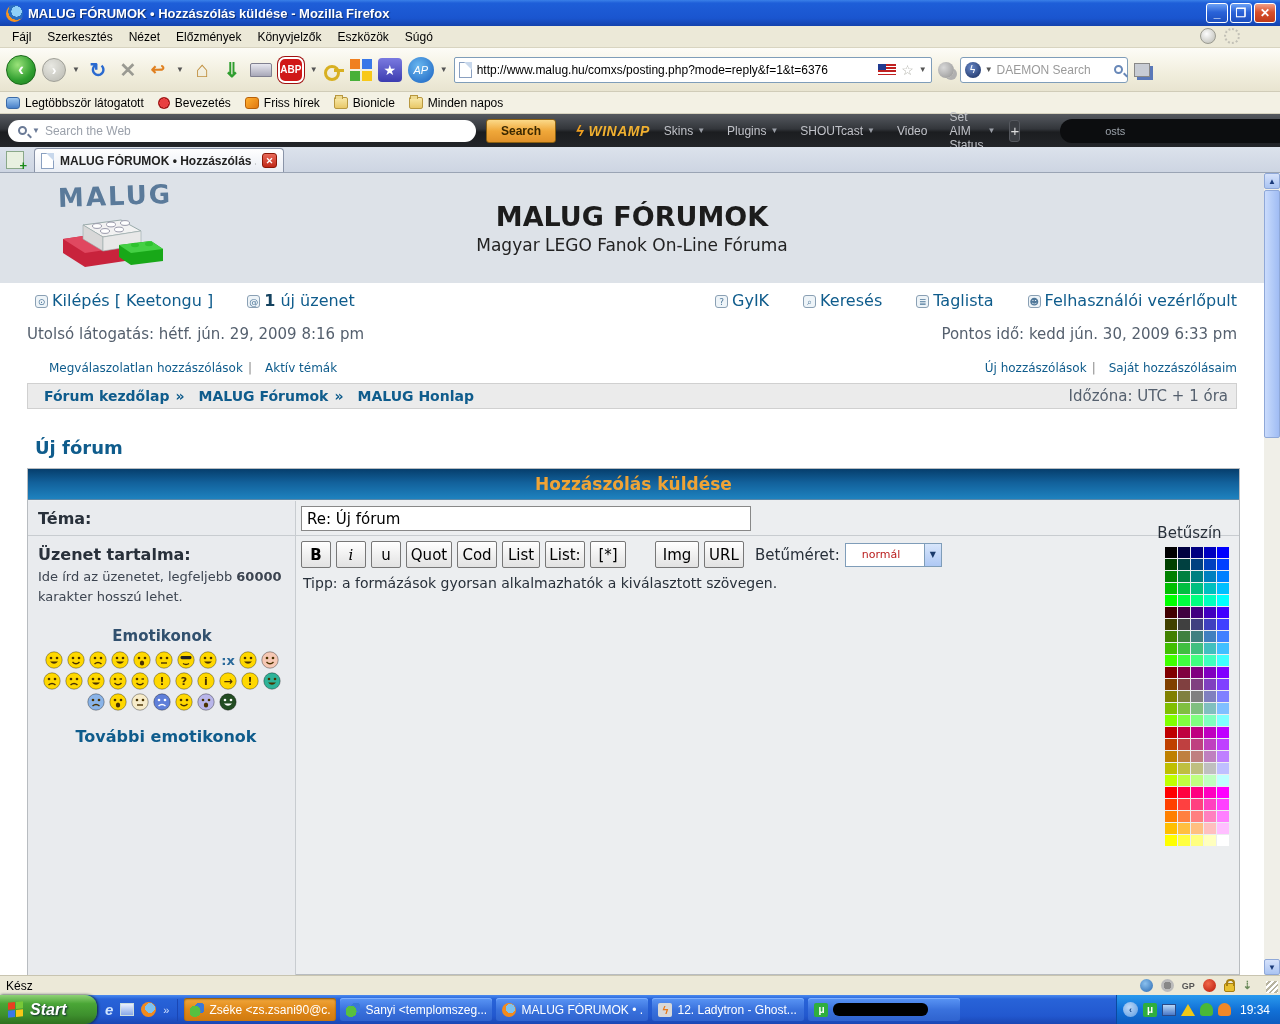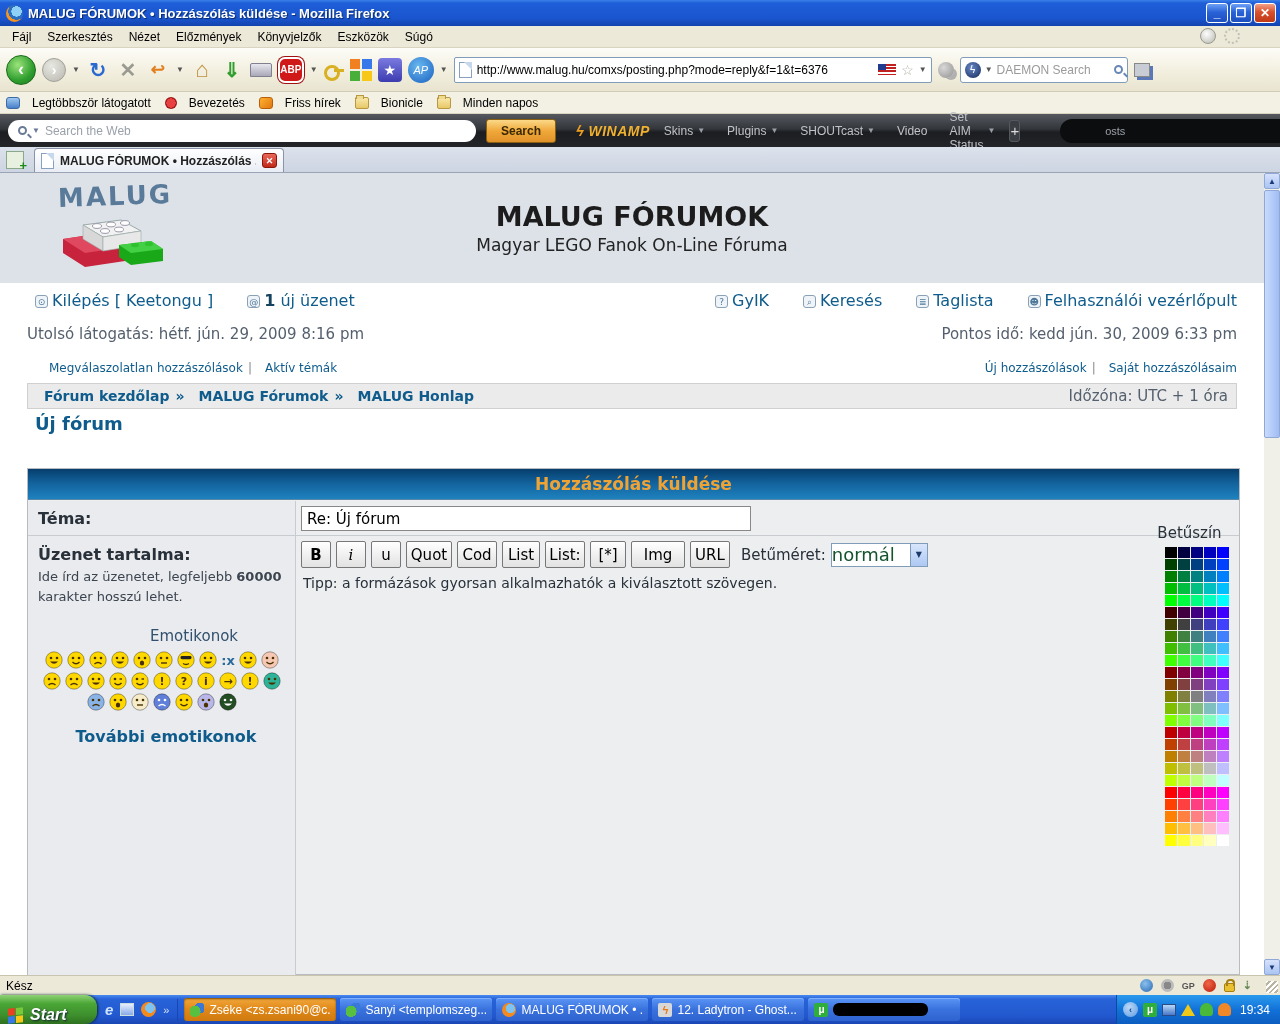--- a/index.html
+++ b/index.html
@@ -46,21 +46,21 @@
   .keys2{width:16px;height:16px;border-radius:50%;background:radial-gradient(circle at 35% 35%,#d8d8d8,#909090);box-shadow:5px 4px 0 -2px #b0b0b0;}
   .searchbar{flex:0 0 auto;width:168px;height:26px;background:#fff;border:1px solid #7f9db9;border-radius:3px;display:flex;align-items:center;padding:0 4px;gap:4px;}
   .daemon-ico{width:16px;height:16px;border-radius:50%;background:radial-gradient(circle at 40% 35%,#6888c8,#142858);color:#fff;font-size:10px;display:flex;align-items:center;justify-content:center;flex:0 0 auto;}
   .search-ph{font-size:12px;color:#9a9a9a;flex:1;white-space:nowrap;overflow:hidden;}
   .magnifier{width:9px;height:9px;border:2px solid #6888b8;border-radius:50%;position:relative;flex:0 0 auto;}
   .magnifier:after{content:"";position:absolute;left:7px;top:7px;width:5px;height:2px;background:#6888b8;transform:rotate(45deg);}
   .ietab-ico{width:16px;height:14px;background:#c8ccd4;border:1px solid #888;box-shadow:3px 3px 0 #5a78b8;}
 
   
   .bookbar{left:0;top:92px;width:1280px;height:22px;background:#f3f1e4;border-bottom:1px solid #d8d4c0;display:flex;align-items:center;padding-left:6px;gap:14px;font-size:12px;color:#000;}
-  .bmark{display:flex;align-items:center;gap:12px;}
+  .bmark{display:flex;align-items:center;gap:5px;}
   .bm-ico{width:14px;height:12px;flex:0 0 auto;}
   .bm-most-visited{background:linear-gradient(180deg,#9ec8f0,#4880c8);border-radius:3px;border:1px solid #3a6aa8;}
   .bm-getting-started{background:radial-gradient(circle,#e84040 0 55%,#a01818 56%);border-radius:50%;width:12px;}
   .bm-rss{background:linear-gradient(135deg,#ffb030,#e07810);border-radius:3px;border:1px solid #b86008;}
   .bm-folder{background:linear-gradient(180deg,#f8e8a8,#e8c868);border:1px solid #b89840;border-radius:1px 2px 2px 2px;position:relative;}
   .bm-folder:before{content:"";position:absolute;left:0;top:-3px;width:6px;height:3px;background:#eeda90;border:1px solid #b89840;border-bottom:none;}
 
   
   .winampbar{left:0;top:114px;width:1280px;height:33px;background:linear-gradient(180deg,#55595f,#33363b 45%,#1b1d20 55%,#232529);display:flex;align-items:center;padding:0 8px;gap:10px;color:#c6c8cc;}
   .wa-search{width:468px;height:22px;background:#fff;border-radius:11px;display:flex;align-items:center;padding:0 10px;gap:5px;flex:0 0 auto;}
@@ -96,42 +96,42 @@
   .userbar .left{position:absolute;left:0;display:flex;gap:26px;align-items:center;}
   .userbar .right{position:absolute;right:0;display:flex;gap:26px;align-items:center;}
   .ico-sq{display:inline-block;width:13px;height:13px;border:1px solid #8aa0b4;border-radius:3px;background:#eef4f8;color:#50789a;font-size:9px;text-align:center;line-height:12px;vertical-align:1px;margin-right:4px;}
   .times{position:absolute;left:27px;right:27px;top:152px;height:20px;font-size:15px;color:#55606e;}
   .quicklinks{position:absolute;left:41px;right:27px;top:188px;height:16px;font-size:12px;}
   .quicklinks .sep{color:#888;margin:0 5px;}
   .crumbbar{position:absolute;left:27px;right:27px;top:210px;height:26px;background:#ebebeb;border:1px solid #d0d0d0;display:flex;align-items:center;padding:0 8px;font-size:14px;}
   .crumbbar a{font-weight:bold;}
   .crumb-sep{font-weight:bold;color:#0f5c8c;margin:0 6px;}
   .crumb-right{margin-left:auto;color:#55606e;font-size:15px;}
-  .topic-link{position:absolute;left:27px;top:240px;font-size:18px;font-weight:bold;}
+  .topic-link{position:absolute;left:27px;top:264px;font-size:18px;font-weight:bold;}
 
   
   .formbox{position:absolute;left:27px;top:295px;width:1213px;height:507px;border:1px solid #b8bcc0;background:#eceef0;}
   .form-title{height:31px;background:linear-gradient(180deg,#063e6c,#0d5documentElement88 40%,#1e82bf);background:linear-gradient(180deg,#063e6c,#12619b 45%,#1e82bf);display:flex;align-items:center;justify-content:center;color:#efa335;font-weight:bold;font-size:17px;border-bottom:1px solid #5a87a8;}
   .row-subject{position:absolute;left:0;top:32px;width:100%;height:35px;border-bottom:1px solid #c8ccd0;}
   .cell-label{position:absolute;left:0;top:32px;width:268px;height:475px;background:#e9ebee;border-right:1px solid #c8ccd0;}
   .subject-label{position:absolute;left:10px;top:40px;font-size:16px;font-weight:bold;color:#28303a;}
   .subject-input{position:absolute;left:273px;top:37px;width:450px;height:25px;background:#fff;border:1px solid #888;font-size:15px;color:#000;padding:3px 5px;font-family:"DejaVu Sans",sans-serif;}
   .msg-label{position:absolute;left:10px;top:76px;font-size:16px;font-weight:bold;color:#28303a;}
   .msg-hint{position:absolute;left:10px;top:98px;width:250px;font-size:13px;color:#3c4450;line-height:1.55;}
-  .smilies-title{position:absolute;left:0;top:158px;width:268px;text-align:center;font-size:15px;font-weight:normal;color:#31506e;margin-left:32px;}
+  .smilies-title{position:absolute;left:0;top:158px;width:268px;text-align:center;font-size:15px;font-weight:bold;color:#31506e;}
   .smiley-rows{position:absolute;left:0;top:182px;width:268px;display:flex;flex-direction:column;gap:3px;align-items:center;}
   .smiley-row{display:flex;gap:4px;align-items:center;justify-content:center;}
   .emo{width:18px;height:18px;display:inline-flex;align-items:center;justify-content:center;}
   .emo-text{color:#2b6a9b;font-weight:bold;font-size:13px;width:auto;}
   .more-smilies{position:absolute;left:0;top:258px;width:268px;text-align:center;font-size:16px;font-weight:bold;}
   .bb-row{position:absolute;left:273px;top:72px;display:flex;align-items:center;gap:5px;}
   .bb-btn{height:27px;background:linear-gradient(180deg,#ffffff,#e2e2e2);border:1px solid #777;border-radius:2px;font-size:15px;color:#000;display:flex;align-items:center;justify-content:center;overflow:hidden;font-family:"DejaVu Sans",sans-serif;}
   .fs-label{font-size:15px;color:#28303a;margin-left:6px;}
   .fs-select{width:97px;height:24px;background:#fff;border:1px solid #7f9db9;display:flex;align-items:center;}
-  .fs-value{flex:1;font-size:18px;padding-left:0;color:#14532d;}
+  .fs-value{flex:1;font-size:11px;padding-left:16px;color:#b91c1c;}
   .fs-arrow{width:17px;height:100%;background:linear-gradient(180deg,#d8e6fb,#aec8f4);border-left:1px solid #7f9db9;color:#1a3a6a;font-size:8px;display:flex;align-items:center;justify-content:center;}
   .tip-row{position:absolute;left:275px;top:106px;font-size:14px;color:#28303a;}
   .textarea{position:absolute;left:273px;top:130px;width:837px;height:370px;background:#fff;border:1px solid #888;padding:6px 10px;font-size:16px;color:#222;line-height:1.75;font-family:"DejaVu Sans",sans-serif;}
   .misspell{border-bottom:2px dotted #e03030;}
   .color-label{position:absolute;left:1110px;top:55px;width:103px;text-align:center;font-size:15px;color:#28303a;}
   .palette{position:absolute;left:1137px;top:78px;display:grid;grid-template-columns:repeat(5,12px);grid-auto-rows:11px;gap:1px;background:#eceef0;}
   .palette i{display:block;}
 
   
   .scrollbar{left:1264px;top:173px;width:16px;height:802px;background:#f0efe8;}
@@ -145,21 +145,21 @@
   .st-gear{width:13px;height:13px;border-radius:50%;background:radial-gradient(circle,#888 0 40%,#bbb 41%);}
   .st-gp{font-size:9px;font-weight:bold;color:#555;}
   .st-abp{width:13px;height:13px;border-radius:50%;background:radial-gradient(circle at 40% 35%,#f06848,#b81808);}
   .st-lock{width:11px;height:9px;background:#e8c030;border:1px solid #a88010;border-radius:2px;position:relative;margin-top:3px;}
   .st-lock:before{content:"";position:absolute;left:1px;top:-5px;width:5px;height:5px;border:2px solid #a88010;border-bottom:none;border-radius:4px 4px 0 0;}
   .st-arrow{color:#6a8a5a;font-size:11px;font-weight:bold;}
   .grip{position:absolute;right:2px;bottom:2px;width:12px;height:12px;background:repeating-linear-gradient(135deg,#fff 0 2px,#b8b4a0 2px 4px);}
 
   
   .taskbar{left:0;top:995px;width:1280px;height:29px;background:linear-gradient(180deg,#4a8af0 0%,#2863d8 14%,#2258cf 72%,#1a46b4 100%);display:flex;align-items:center;}
-  .startbtn{width:97px;height:29px;border-radius:0 12px 12px 0;background:linear-gradient(180deg,#8fd276 0%,#4aa636 30%,#3d8f2d 70%,#2e701f 100%);display:flex;align-items:flex-end;gap:6px;padding-left:8px;box-shadow:1px 0 3px #123;flex:0 0 auto;}
+  .startbtn{width:97px;height:29px;border-radius:0 12px 12px 0;background:linear-gradient(180deg,#8fd276 0%,#4aa636 30%,#3d8f2d 70%,#2e701f 100%);display:flex;align-items:center;gap:6px;padding-left:8px;box-shadow:1px 0 3px #123;flex:0 0 auto;}
   .startflag{width:16px;height:16px;display:grid;grid-template-columns:7px 7px;grid-template-rows:7px 7px;gap:1px;transform:skewY(-6deg);}
   .startflag i:nth-child(1){background:#e84020;}.startflag i:nth-child(2){background:#78c838;}
   .startflag i:nth-child(3){background:#3878e8;}.startflag i:nth-child(4){background:#f8c818;}
   .startlabel{color:#fff;font-size:16px;font-weight:bold;font-style:italic;text-shadow:1px 1px 2px #123;}
   .quicklaunch{display:flex;align-items:center;gap:7px;padding:0 8px;border-right:1px solid #1a46b4;height:22px;flex:0 0 auto;}
   .ql-ie{color:#cfe4ff;font-size:15px;font-weight:bold;font-style:italic;}
   .ql-win{width:14px;height:13px;background:linear-gradient(180deg,#e8f0ff,#88a8e8);border:1px solid #cdd;}
   .ql-fx{width:15px;height:15px;border-radius:50%;background:radial-gradient(circle at 60% 40%,#7ec2f0 0 38%,#f28a1e 39%);}
   .ql-chev{color:#cfe0ff;font-size:11px;}
   .tasks{display:flex;align-items:center;gap:4px;padding:0 6px;flex:1;min-width:0;}
@@ -614,21 +614,21 @@
     <div class="bb-row">
       <span id="bb-buttons" style="display:flex;gap:5px;">
           <span class="bb-btn" style="width: 30px; font-weight: bold;">B</span>
           <span class="bb-btn" style="width: 30px; font-style: italic; font-family: &quot;DejaVu Serif&quot;, serif;">i</span>
           <span class="bb-btn" style="width: 30px;">u</span>
           <span class="bb-btn" style="width: 46px;">Quot</span>
           <span class="bb-btn" style="width: 40px;">Cod</span>
           <span class="bb-btn" style="width: 38px;">List</span>
           <span class="bb-btn" style="width: 40px;">List:</span>
           <span class="bb-btn" style="width: 36px;">[*]</span>
-          <span class="bb-btn" style="width: 54px;">Img</span>
+          <span class="bb-btn" style="width: 44px; margin-left: 24px;">Img</span>
           <span class="bb-btn" style="width: 40px;">URL</span>
         </span>
       <span class="fs-label">Betűméret:</span>
       <span class="fs-select">
         <span class="fs-value">normál</span>
         <span class="fs-arrow">▼</span>
       </span>
     </div>
     <div class="tip-row">Tipp: a formázások gyorsan alkalmazhatók a kiválasztott szövegen.</div>
 

